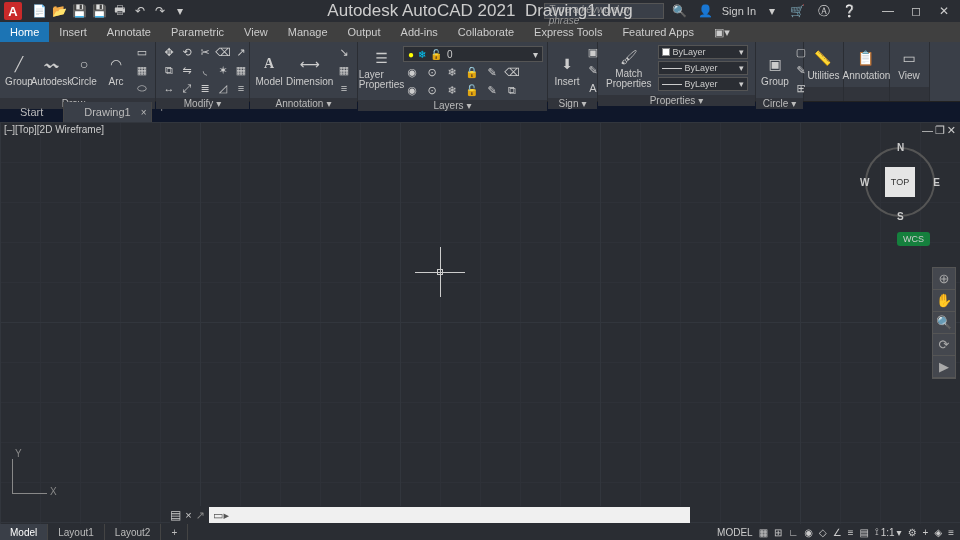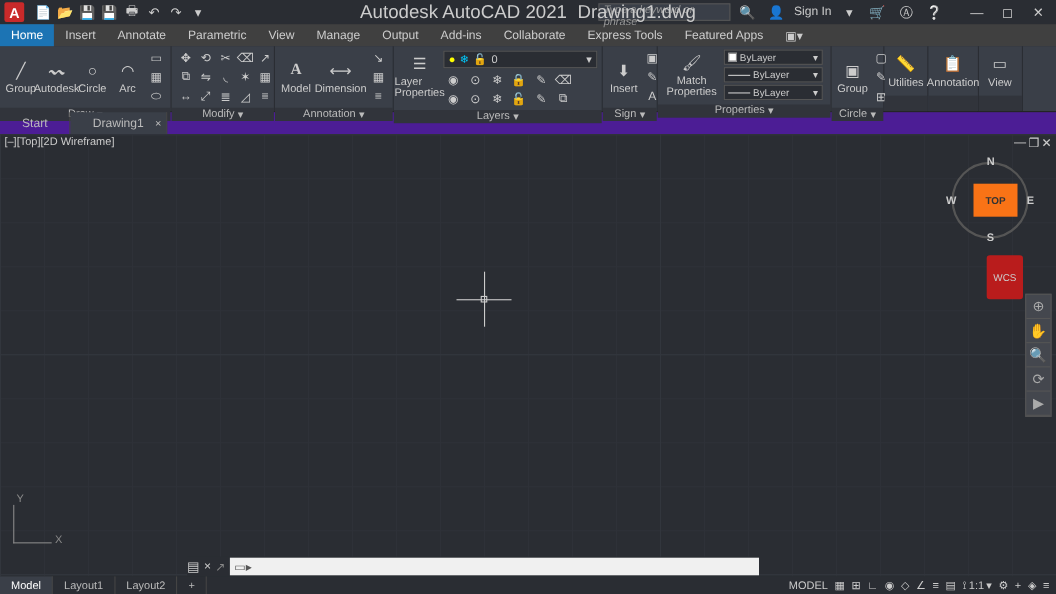--- a/index.html
+++ b/index.html
@@ -19,44 +19,44 @@
 .panel{border-right:1px solid #2a2d33;display:flex;flex-direction:column;position:relative}
 .panel .body{flex:1;display:flex;align-items:center;padding:2px 4px;gap:2px}
 .panel .label{height:14px;background:#31343b;font-size:10px;color:#bbb;display:flex;align-items:flex-start;justify-content:center;gap:3px}
 .bigbtn{display:flex;flex-direction:column;align-items:center;justify-content:center;gap:2px;padding:2px 4px;font-size:10px;color:#ccc;min-width:30px}
 .bigbtn .ic{width:20px;height:20px;display:flex;align-items:center;justify-content:center;font-size:14px}
 .smgrid{display:grid;grid-template-columns:repeat(3,18px);grid-auto-rows:16px;gap:2px}
 .smgrid2{display:grid;grid-template-columns:repeat(5,18px);grid-auto-rows:16px;gap:2px}
 .sm{width:18px;height:16px;display:flex;align-items:center;justify-content:center;font-size:11px;color:#ccc}
 .layercombo{width:140px;height:16px;background:#2a2d33;border:1px solid #555;font-size:10px;color:#ccc;display:flex;align-items:center;padding:0 4px;gap:4px}
 .propcombo{width:90px;height:14px;background:#2a2d33;border:1px solid #555;font-size:9px;color:#ccc;display:flex;align-items:center;padding:0 3px;margin-bottom:2px}
-.filetabs{height:20px;background:#4c1d95;display:flex;align-items:flex-start;font-size:11px}
+.filetabs{height:20px;background:#0f172a;display:flex;align-items:flex-start;font-size:11px}
 .filetabs .ft{padding:0 20px;height:100%;display:flex;align-items:center;color:#bbb;border-right:1px solid #444;position:relative}
 .filetabs .ft.active{background:#3a3f48}
 .filetabs .close{position:absolute;right:4px;font-size:10px}
 .filetabs .plus{width:20px;display:flex;justify-content:center;color:#999}
 .canvas{position:absolute;top:122px;left:0;right:0;bottom:16px;background:#2a2d33;overflow:hidden}
 .vplabel{position:absolute;top:2px;left:4px;font-size:10px;color:#ccc}
 .vpctrl{position:absolute;top:2px;right:4px;display:flex;gap:2px;font-size:11px;color:#ccc}
 .grid{position:absolute;inset:0;background-image:linear-gradient(#32363d 1px,transparent 1px),linear-gradient(90deg,#32363d 1px,transparent 1px),linear-gradient(#2e3138 1px,transparent 1px),linear-gradient(90deg,#2e3138 1px,transparent 1px);background-size:200px 200px,200px 200px,40px 40px,40px 40px}
 .cursor{position:absolute;top:150px;left:440px}
 .cursor .h{position:absolute;width:50px;height:1px;background:#ccc;top:0;left:-25px}
 .cursor .v{position:absolute;width:1px;height:50px;background:#ccc;top:-25px;left:0}
 .cursor .box{position:absolute;width:6px;height:6px;border:1px solid #ccc;top:-3px;left:-3px}
 .ucs{position:absolute;bottom:30px;left:12px;color:#888;font-size:10px}
 .ucs .yaxis{position:absolute;width:1px;height:35px;background:#888;bottom:0;left:0}
 .ucs .xaxis{position:absolute;width:35px;height:1px;background:#888;bottom:0;left:0}
 .ucs .ylab{position:absolute;bottom:35px;left:3px}
 .ucs .xlab{position:absolute;bottom:-3px;left:38px}
 .viewcube{position:absolute;top:20px;right:20px;width:80px;height:80px}
 .viewcube .ring{position:absolute;inset:5px;border:2px solid #555;border-radius:50%}
-.viewcube .face{position:absolute;top:25px;left:25px;width:40px;height:30px;background:#f97316;color:#333;font-size:9px;display:flex;align-items:center;justify-content:center;font-weight:bold}
+.viewcube .face{position:absolute;top:25px;left:25px;width:30px;height:30px;background:#e5e5e5;color:#333;font-size:9px;display:flex;align-items:center;justify-content:center;font-weight:normal}
 .viewcube .dir{position:absolute;font-size:10px;color:#ccc;font-weight:bold}
 .viewcube .n{top:0;left:37px}.viewcube .s{bottom:0;left:37px}.viewcube .w{top:35px;left:0}.viewcube .e{top:35px;right:0}
-.wcs{position:absolute;top:110px;right:30px;background:#b91c1c;color:#ccc;font-size:9px;padding:15px 6px;border-radius:3px}
+.wcs{position:absolute;top:110px;right:30px;background:#15803d;color:#ccc;font-size:9px;padding:2px 6px;border-radius:3px}
 .navbar{position:absolute;top:145px;right:4px;width:24px;background:#44474e;border:1px solid #555;display:flex;flex-direction:column}
 .navbar .ni{height:22px;display:flex;align-items:center;justify-content:center;font-size:13px;color:#aaa;border-bottom:1px solid #555}
 .cmdline{position:absolute;bottom:16px;left:170px;right:270px;height:18px;display:flex;align-items:center;background:#2a2d33;gap:4px}
 .cmdline .chev{color:#ccc;font-size:12px}
 .cmdline .x{color:#ccc;font-size:11px}
 .cmdline .arrow{color:#888;font-size:11px}
 .cmdline .input{flex:1;height:16px;background:#f0f0f0;border:none;font-size:11px;padding:0 4px;display:flex;align-items:center}
 .cmdline .input .ic{color:#555;margin-right:4px}
 .layouttabs{position:absolute;bottom:0;left:0;height:16px;background:#2a2d33;display:flex;align-items:center;font-size:10px}
 .layouttabs .lt{padding:0 10px;color:#bbb;border-right:1px solid #444;height:100%;display:flex;align-items:center}

